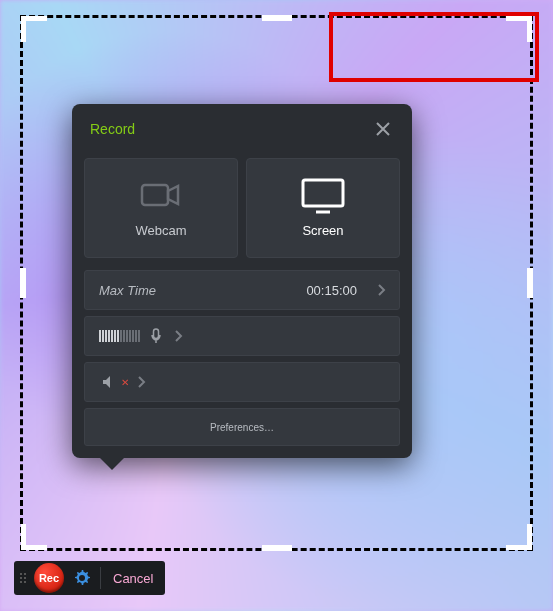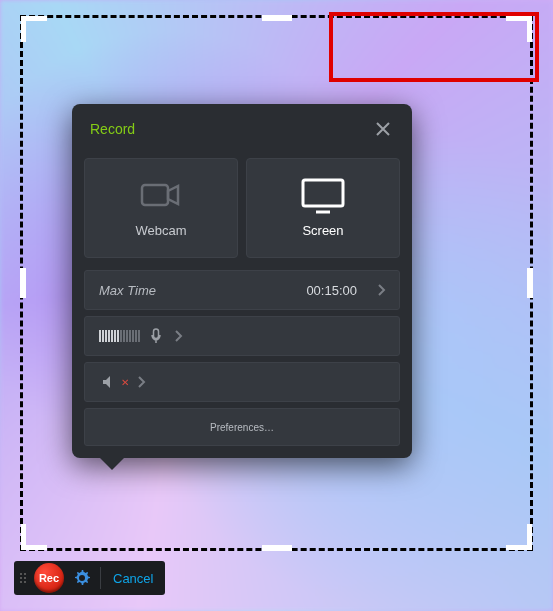--- a/index.html
+++ b/index.html
@@ -184,21 +184,21 @@
   .gear-btn {
     width: 24px; height: 24px;
     color: #3b8fe0;
     cursor: pointer;
     display:flex; align-items:center; justify-content:center;
   }
   .divider { width:1px; height:22px; background:#3a3d42; }
   .cancel-btn {
     padding: 0 6px;
     cursor: pointer;
-    color: #0ea5e9;
+    color: #f9a8d4;
   }
 </style>
 </head>
 <body>
 
 <div class="bg"></div>
 
 <div class="capture-region">
   <div class="corner tl"></div>
   <div class="corner tr"></div>

